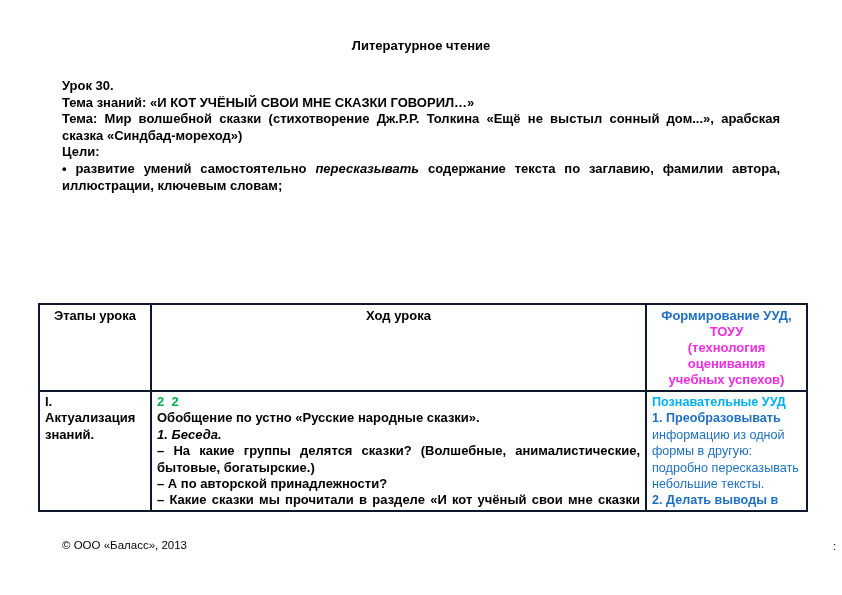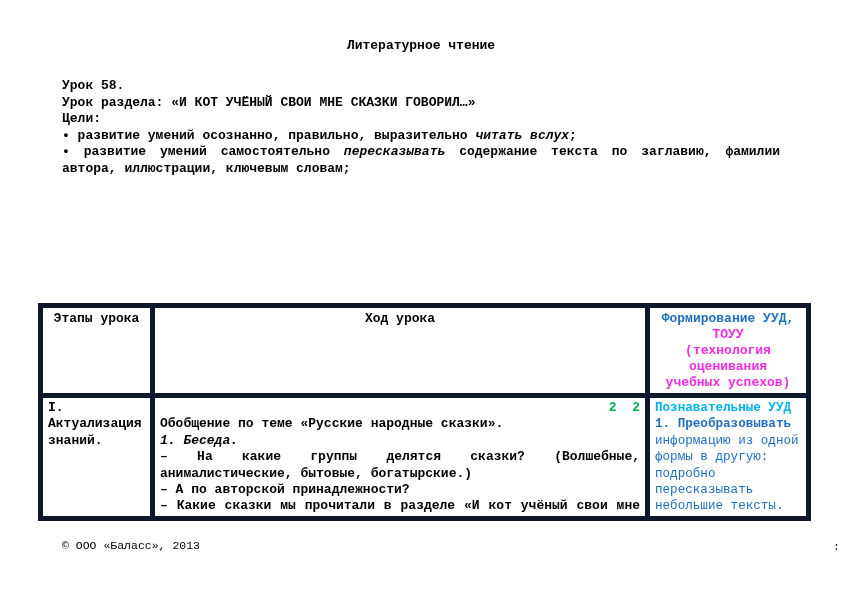--- a/index.html
+++ b/index.html
@@ -1,75 +1,75 @@
 <!DOCTYPE html>
 <html style="--blue: #1F6FC0; --cyan: #00B0F0; --magenta: #EE2EE2; --green: #00B050;"><head>
 <meta charset="utf-8">
 <style>
   html,body { margin:0; padding:0; background:#ffffff; }
   .page {
     position:relative; width:842px; height:595px; background:#ffffff;
-    font-family:Liberation Mono, monospace; color:#000;
+    font-family:Liberation Sans, sans-serif; color:#000;
     overflow:hidden;
   }
   .title {
     position:absolute; top:38px; left:0; right:0;
     text-align:center; font-weight:bold; font-size:13px;
   }
   .doc-body {
     position:absolute; top:78px; left:62px; width:718px;
     font-size:13px; font-weight:bold; line-height:16.6px;
   }
   .doc-body p { margin:0; }
   .just { text-align:justify; }
   .it { font-style:italic; }
   .b { font-weight:bold; }
   .lesson-table {
     position:absolute; top:303px; left:38px;
     border-collapse:collapse; table-layout:fixed;
   }
   .lesson-table td {
-    border:5px solid #0f172a; vertical-align:top;
+    border:2px solid #0f172a; vertical-align:top;
     padding:2px 5px; font-size:13px;
   }
   .lesson-table tr.head td {
     height:78px; text-align:center; font-weight:bold; padding-top:3px;
     line-height:16px;
   }
   .cellclip { height:114px; overflow:hidden; line-height:16.4px; }
   .cellclip p { margin:0; }
   .stage { font-weight:bold; }
   .marks { white-space:pre; font-weight:bold; }
   .just-last { text-align:justify; text-align-last:justify; }
   .blue { color:var(--blue,#1F6FC0); }
   .cyan { color:var(--cyan,#00B0F0); }
   .magenta { color:var(--magenta,#EE2EE2); }
-  .green { color:var(--green,#00B050);text-align:right; }
+  .green { color:var(--green,#00B050); }
   .uud-text { font-size:12.6px; }
   .footer-left {
     position:absolute; left:62px; top:539px; font-size:11.5px;
   }
   .footer-right {
     position:absolute; left:833px; top:540px; font-size:11.5px;
   }
 </style>
 </head>
 <body>
 
 <div class="page">
 
   <div class="title">Литературное чтение</div>
 
   <div class="doc-body">
-    <p>Урок 58.</p>
-    <p>Урок раздела: «И КОТ УЧЁНЫЙ СВОИ МНЕ СКАЗКИ ГОВОРИЛ…»</p>
+    <p>Урок 30.</p>
+    <p>Тема знаний: «И КОТ УЧЁНЫЙ СВОИ МНЕ СКАЗКИ ГОВОРИЛ…»</p>
+    <p class="just">Тема: Мир волшебной сказки (стихотворение Дж.Р.Р. Толкина «Ещё не выстыл сонный дом...», арабская сказка «Синдбад-мореход»)</p>
     <p>Цели:</p>
 
 
-    <p class="just"><span>• развитие умений осознанно, правильно, выразительно </span><span class="it">читать вслух</span><span>;</span></p>
 
     <p class="just"><span>• развитие умений самостоятельно </span><span class="it">пересказывать</span><span> содержание текста по заглавию, фамилии автора, иллюстрации, ключевым словам;</span></p>
 
 
   </div>
 
   <table class="lesson-table">
     <colgroup>
       <col style="width:112px">
       <col style="width:495px">
@@ -88,21 +88,21 @@
     </tr>
     <tr>
       <td>
         <div class="cellclip">
           <p class="stage">I. Актуализация знаний.</p>
         </div>
       </td>
       <td>
         <div class="cellclip">
           <p class="marks green">2  2</p>
-          <p class="b">Обобщение по теме «Русские народные сказки».</p>
+          <p class="b">Обобщение по устно «Русские народные сказки».</p>
           <p class="b it">1. Беседа.</p>
           <p class="b just">– На какие группы делятся сказки? (Волшебные, анималистические, бытовые, богатырские.)</p>
           <p class="b">– А по авторской принадлежности?</p>
           <p class="b just-last">– Какие сказки мы прочитали в разделе «И кот учёный свои мне сказки</p>
         </div>
       </td>
       <td>
         <div class="cellclip uud-text">
           <p class="cyan b">Познавательные УУД</p>
           <p class="blue"><span class="b">1. Преобразовывать</span><span> информацию из одной формы в другую: подробно пересказывать небольшие тексты.</span></p>

